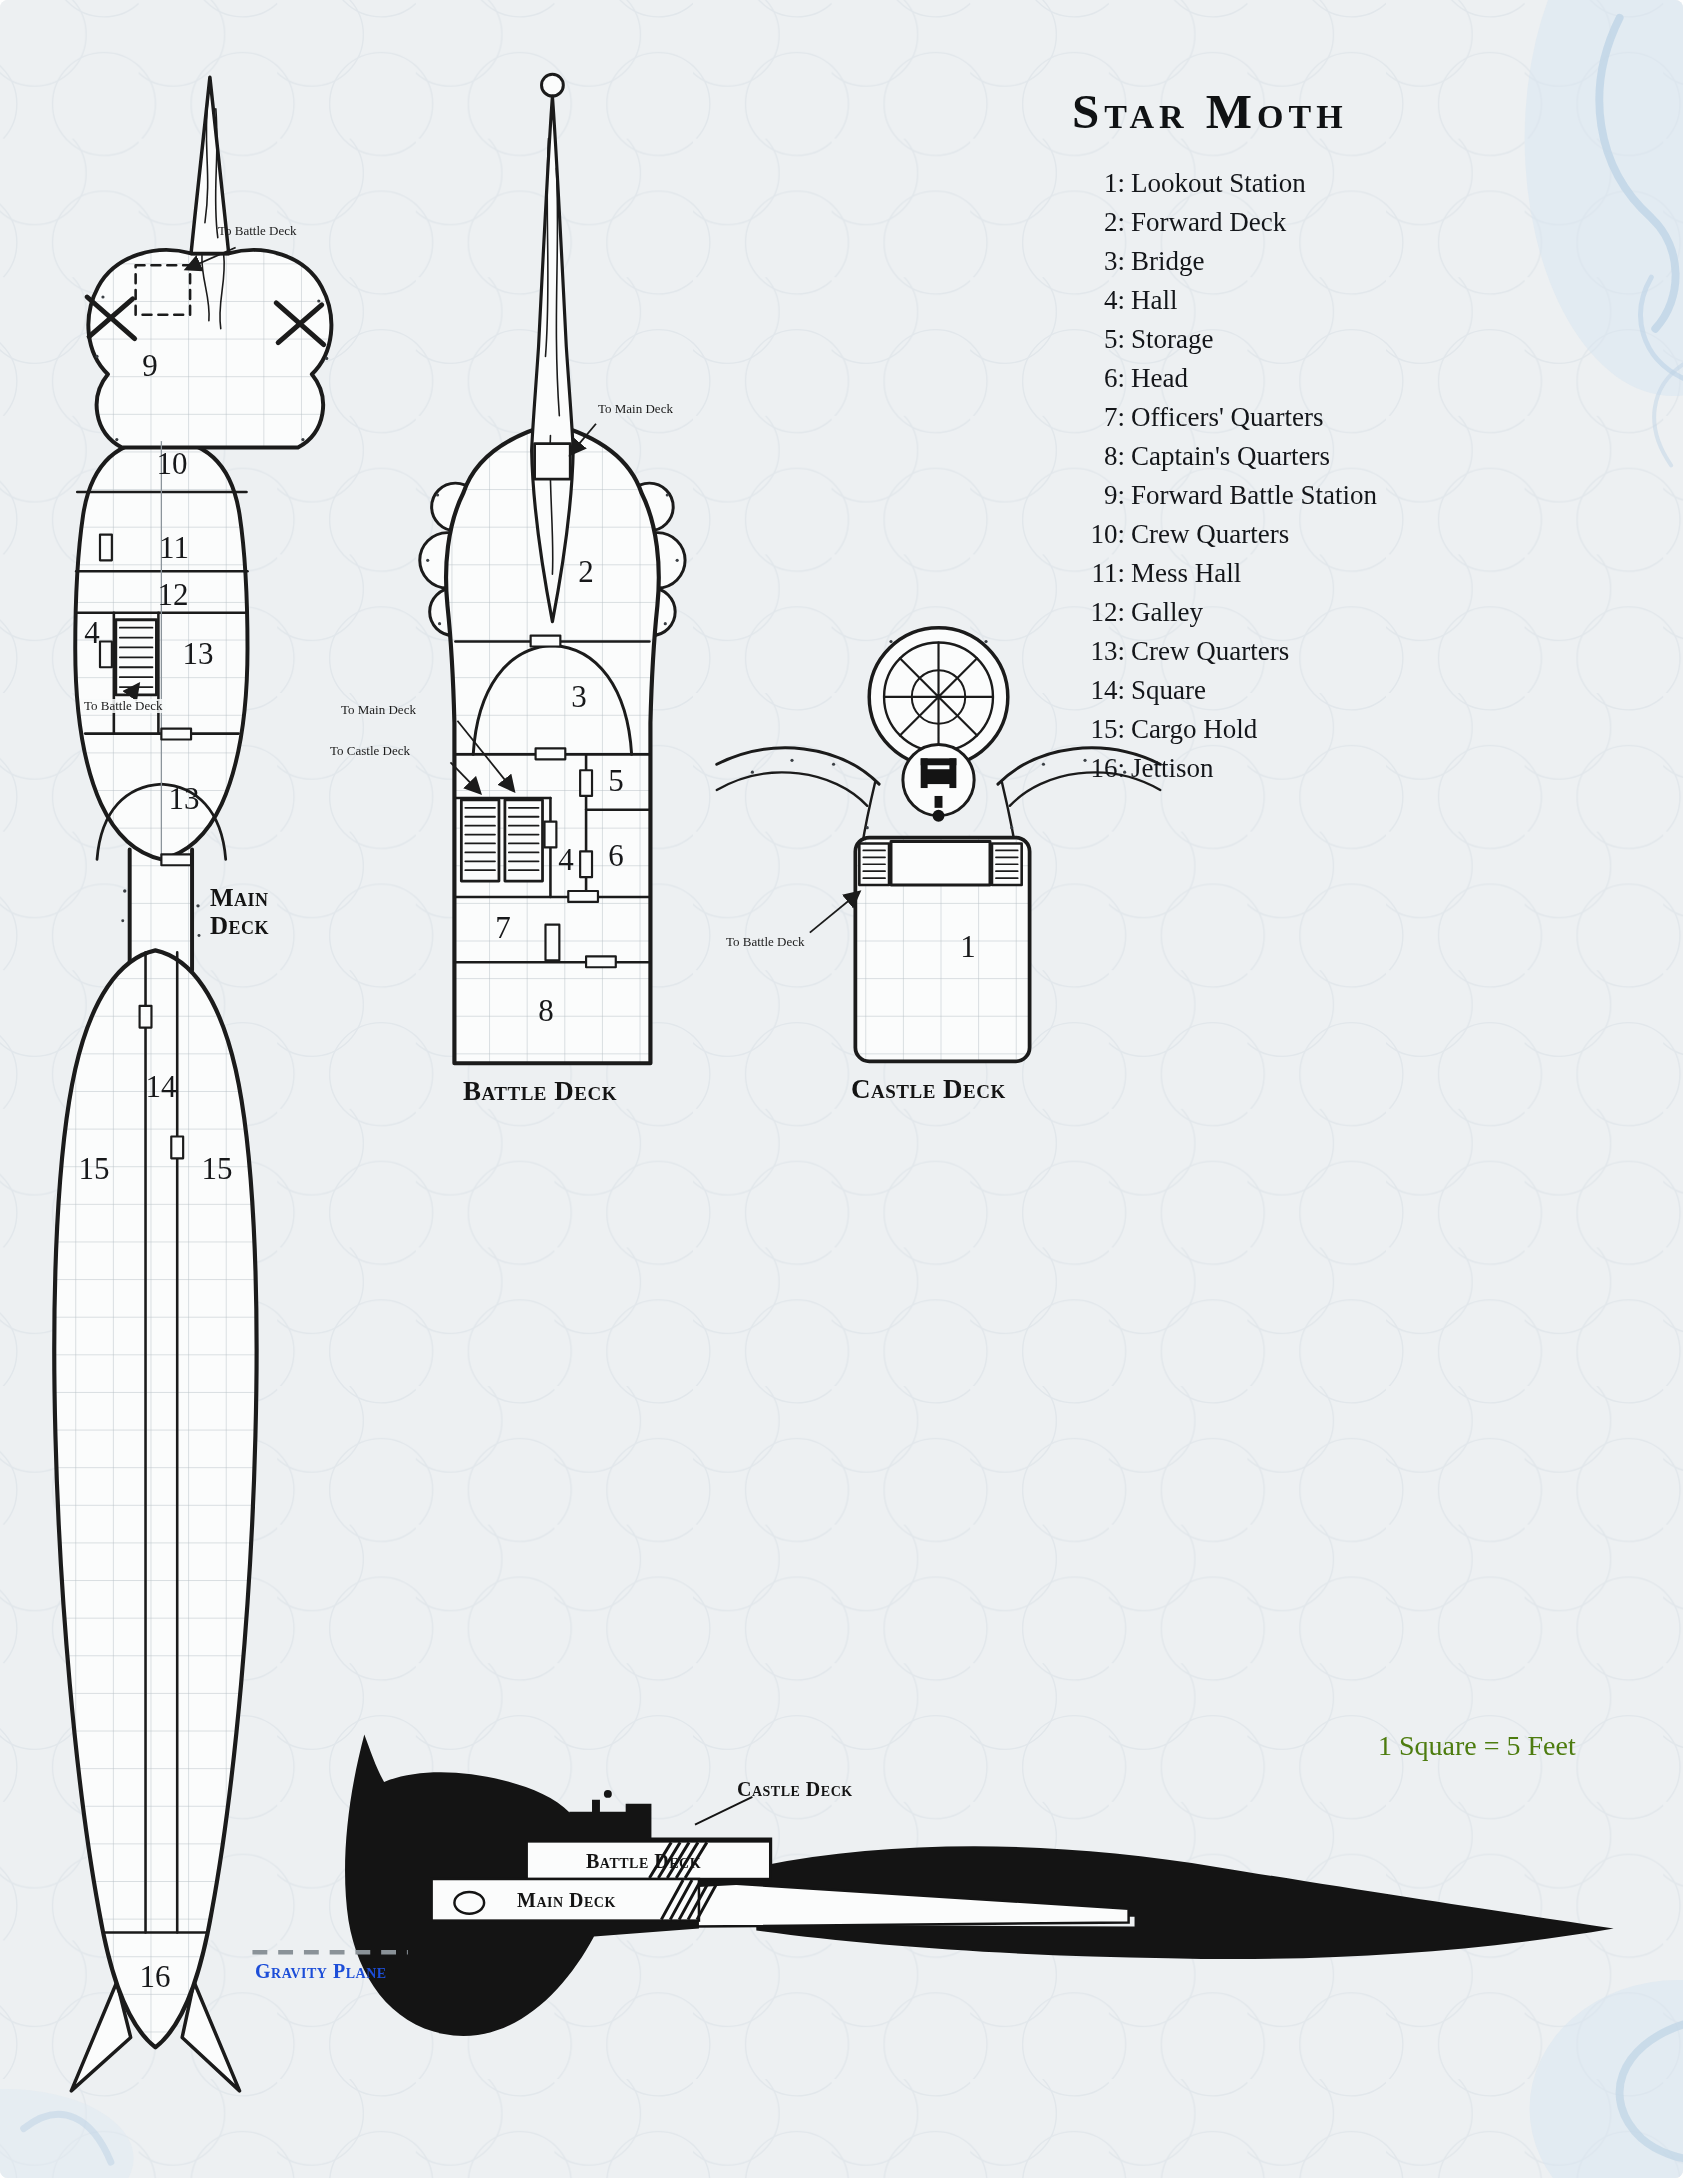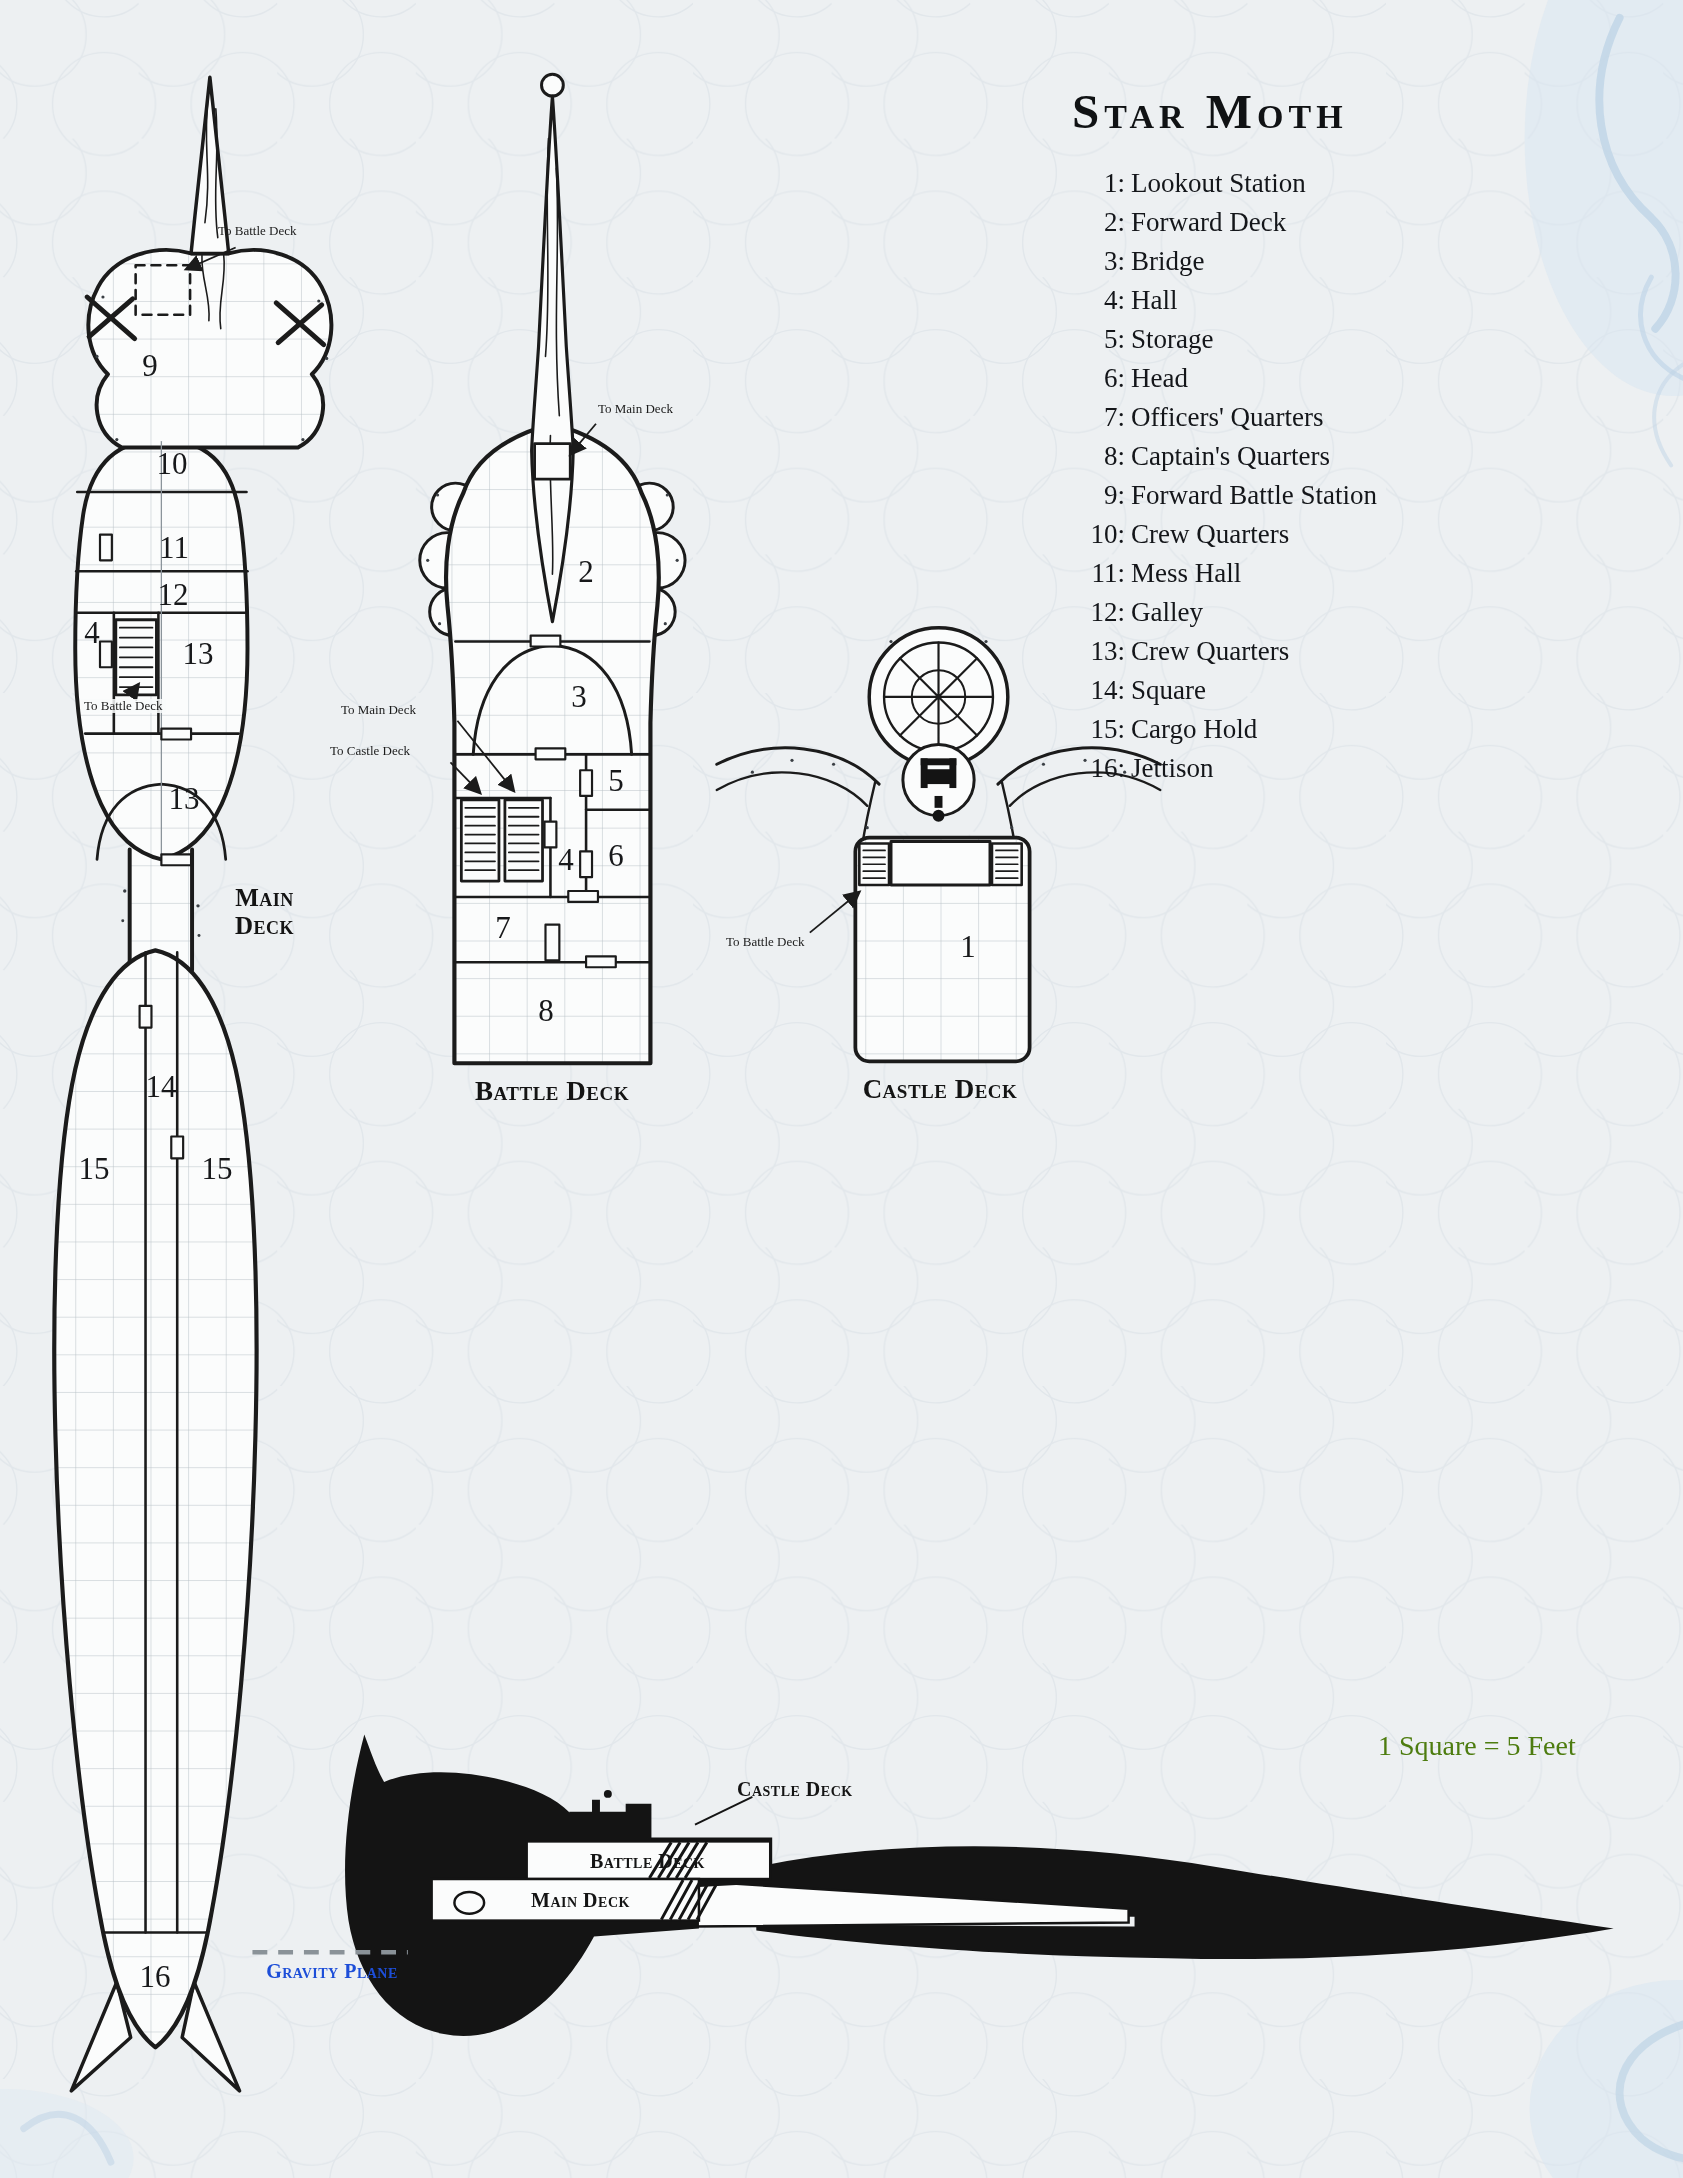--- a/index.html
+++ b/index.html
@@ -1,36 +1,36 @@
 <!DOCTYPE html>
 <html><head>
 <meta charset="utf-8">
 <style>
   html,body{margin:0;padding:0;}
   .page{
     position:relative;width:1683px;height:2178px;overflow:hidden;
     background:#edf0f2;
-    font-family:"Liberation Serif", serif;color:#1b1b1b;
+    font-family:"Liberation Serif", serif;color:#1b1b1b;border-radius:8px;
   }
   .page svg.art{position:absolute;left:0;top:0;}
   .title{
     position:absolute;font-variant:small-caps;font-weight:600;
     font-size:49px;letter-spacing:5px;color:#101214;line-height:1;
   }
   .legend{position:absolute;}
   .lrow{display:flex;align-items:baseline;height:39px;font-size:27px;color:#14161a;}
   .lnum{width:51px;text-align:right;flex:none;}
   .llabel{margin-left:6px;white-space:nowrap;}
   .room{
     position:absolute;transform:translate(-50%,-50%);
     font-size:31px;line-height:1;color:#17181a;
   }
   .caption{
     position:absolute;font-variant:small-caps;font-weight:700;
-    font-size:25px;letter-spacing:0.5px;color:#141414;text-align:center;line-height:1.1;
+    font-size:25px;letter-spacing:0.5px;color:#141414;line-height:1.1;
   }
   .caption.big{font-size:27px;}
   .caption.sm{font-size:20px;}
   .ann{
     position:absolute;font-size:13px;color:#1b1b1b;line-height:1.1;white-space:nowrap;
   }
   .ann.bg{background:rgba(248,250,250,.85);padding:0 3px;}
   .scale{position:absolute;font-size:28px;color:#4d7c0f;white-space:nowrap;}
 </style>
 </head>

